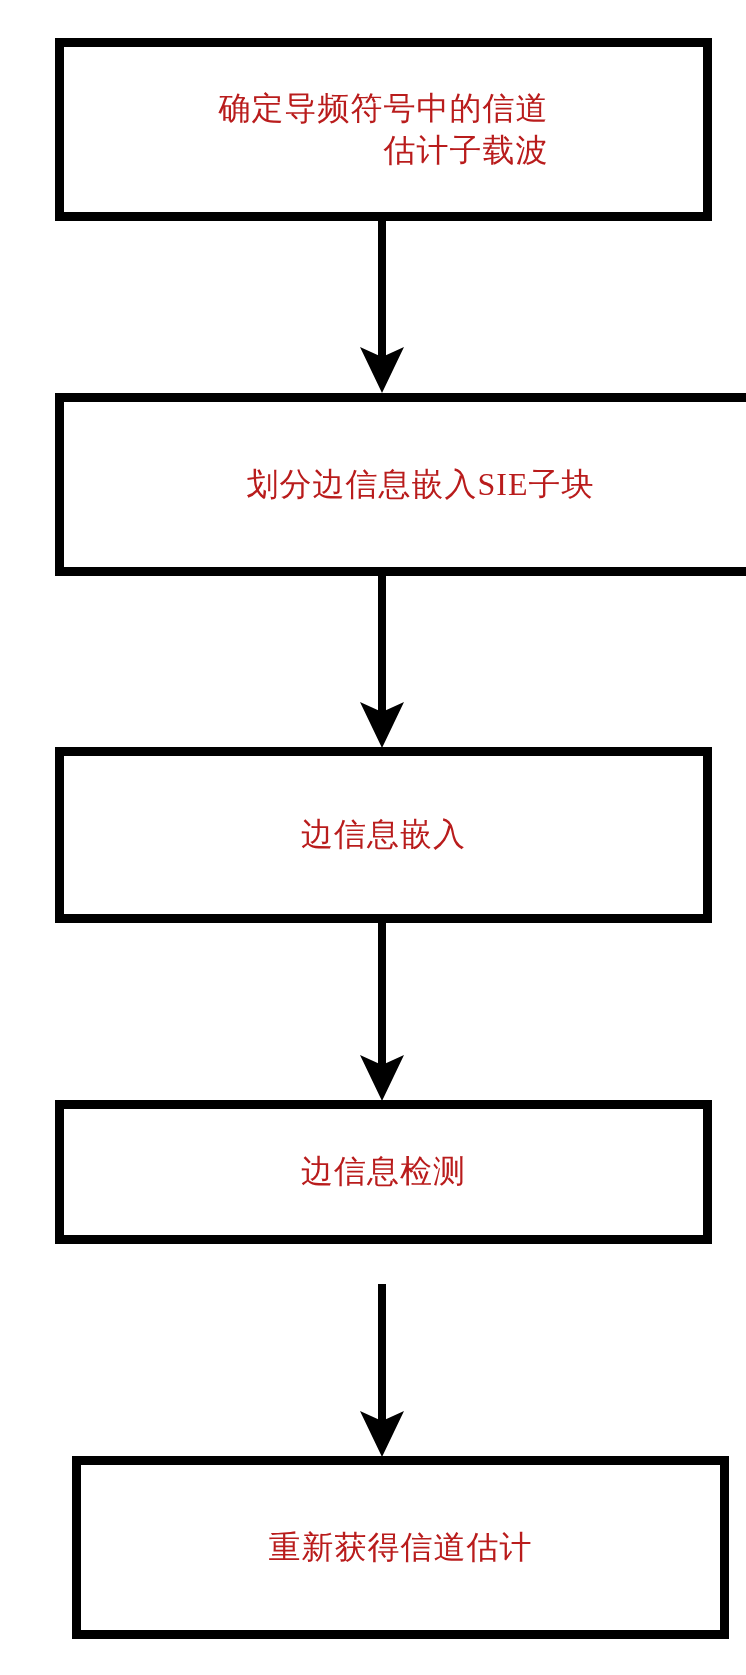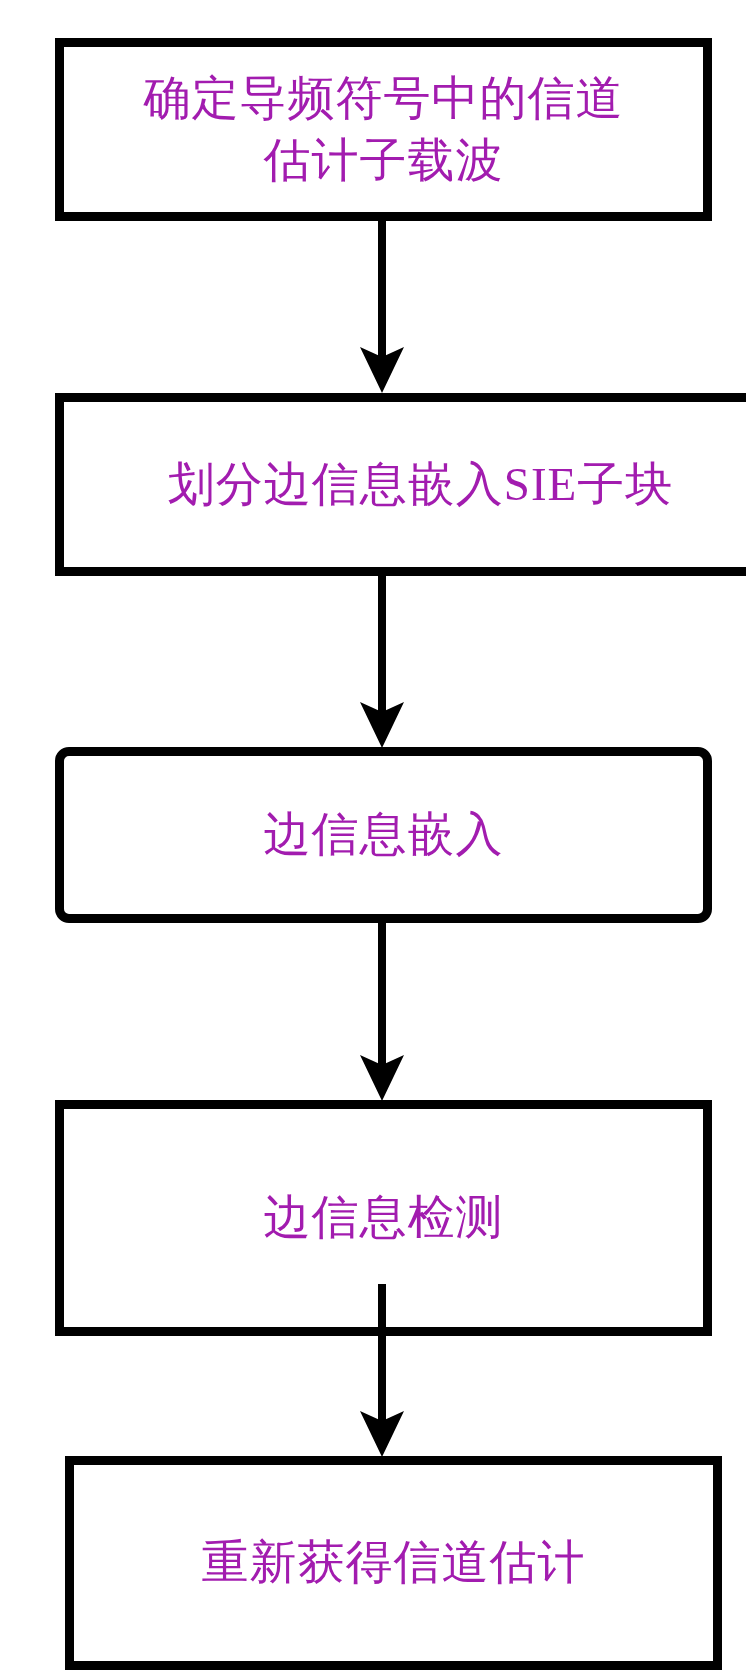--- a/index.html
+++ b/index.html
@@ -21,27 +21,28 @@
     position: absolute;
     box-sizing: border-box;
     background: #ffffff;
     border: 9px solid #000000;
     display: flex;
     align-items: center;
     justify-content: center;
     text-align: center;
   }
   .node-label {
-    font-size: 47px;
+    font-size: 32px;
     line-height: 1.30;
-    color: #a21caf;
+    color: #b91c1c;
     letter-spacing: 1px;
     font-weight: 400;
     white-space: pre-line;
     padding: 0 14px;
+    text-align: right;
   }
   .connector {
     position: absolute;
     width: 60px;
   }
   .connector svg {
     display: block;
     width: 100%;
     height: 100%;
     overflow: visible;
@@ -68,39 +69,39 @@
     <div class="node-label">划分边信息嵌入SIE子块</div>
   </div>
 
   <div class="connector" style="left:352px; top:576px; height:172px;">
     <svg viewBox="0 0 60 172" preserveAspectRatio="none">
       <line x1="30" y1="0" x2="30" y2="140" stroke="#000000" stroke-width="8"></line>
       <polygon points="30,172 8,126 30,136 52,126" fill="#000000"></polygon>
     </svg>
   </div>
 
-  <div class="node" style="left:55px; top:747px; width:657px; height:176px;border-radius:14px;">
+  <div class="node" style="left:55px; top:747px; width:657px; height:176px;">
     <div class="node-label">边信息嵌入</div>
   </div>
 
   <div class="connector" style="left:352px; top:923px; height:178px;">
     <svg viewBox="0 0 60 178" preserveAspectRatio="none">
       <line x1="30" y1="0" x2="30" y2="146" stroke="#000000" stroke-width="8"></line>
       <polygon points="30,178 8,132 30,142 52,132" fill="#000000"></polygon>
     </svg>
   </div>
 
-  <div class="node" style="left:55px; top:1100px; width:657px; height:236px;">
+  <div class="node" style="left:55px; top:1100px; width:657px; height:144px;">
     <div class="node-label">边信息检测</div>
   </div>
 
   <div class="connector" style="left:352px; top:1284px; height:173px;">
     <svg viewBox="0 0 60 173" preserveAspectRatio="none">
       <line x1="30" y1="0" x2="30" y2="141" stroke="#000000" stroke-width="8"></line>
       <polygon points="30,173 8,127 30,137 52,127" fill="#000000"></polygon>
     </svg>
   </div>
 
-  <div class="node" style="left:65px; top:1456px; width:657px; height:214px;">
+  <div class="node" style="left:72px; top:1456px; width:657px; height:183px;">
     <div class="node-label">重新获得信道估计</div>
   </div>
 
 </div>
 
 </body></html>

